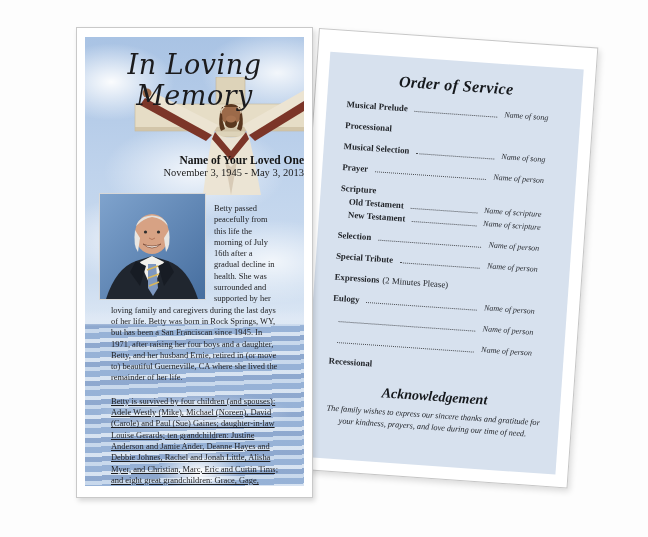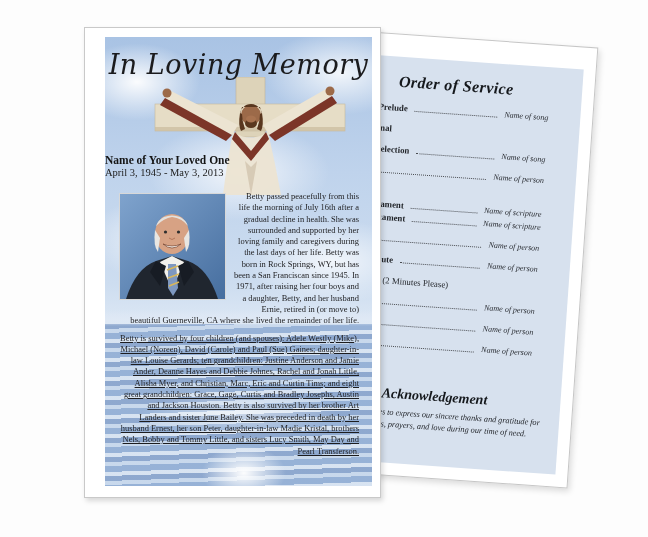--- a/index.html
+++ b/index.html
@@ -24,23 +24,23 @@
   .leader{flex:1 1 auto;border-bottom:1px dotted #4a4d52;margin:0 7px 2px 7px;
     min-width:10px;}
   .val{font-weight:normal;font-style:italic;font-size:8px;color:#2a2d33;
     white-space:nowrap;margin-right:14px;}
   .ack-title{text-align:center;font-weight:bold;font-style:italic;
     font-size:14px;color:#15181c;margin-top:16px;}
   .ack-text{text-align:center;font-style:italic;font-size:8.2px;
     line-height:12px;color:#23262b;margin:5px auto 0;max-width:226px;}
 
   
-  .page-left{position:absolute;left:84px;top:27px;width:297px;height:471px;
+  .page-left{position:absolute;left:76px;top:27px;width:237px;height:471px;
     background:#ffffff;border:1px solid #c9c9c9;box-sizing:border-box;
-    box-shadow:2px 3px 5px rgba(0,0,0,.15);padding:9px 8px 11px 20px;z-index:2;}
+    box-shadow:2px 3px 5px rgba(0,0,0,.15);padding:9px 8px 11px 8px;z-index:2;}
   .art{position:relative;width:100%;height:100%;overflow:hidden;
     background:
       radial-gradient(ellipse 90px 55px at 12% 10%, rgba(255,255,255,.95), rgba(255,255,255,0) 70%),
       radial-gradient(ellipse 110px 60px at 88% 8%, rgba(255,255,255,.85), rgba(255,255,255,0) 70%),
       radial-gradient(ellipse 130px 70px at 50% 30%, rgba(255,255,255,.8), rgba(255,255,255,0) 70%),
       radial-gradient(ellipse 100px 60px at 20% 45%, rgba(255,255,255,.7), rgba(255,255,255,0) 70%),
       radial-gradient(ellipse 120px 60px at 85% 50%, rgba(255,255,255,.75), rgba(255,255,255,0) 70%),
       linear-gradient(180deg,#a9c3e4 0%,#bfd3ec 30%,#cdddf0 55%,#dfe9f5 65%);}
   .water{position:absolute;left:0;right:0;bottom:0;height:162px;
     background:
@@ -49,26 +49,26 @@
       repeating-linear-gradient(178deg,
         rgba(140,166,205,.85) 0 5px, rgba(205,220,238,.9) 5px 9px,
         rgba(150,177,214,.85) 9px 15px, rgba(222,232,244,.9) 15px 19px),
       #9db8da;}
   .water::before{content:"";position:absolute;top:-14px;left:0;right:0;height:16px;
     background:linear-gradient(180deg,rgba(223,233,245,0),#dfe9f5 60%,rgba(223,233,245,0));}
   .lp-title{position:absolute;top:12px;left:0;right:0;text-align:center;
     font-family:"DejaVu Serif", serif;font-style:italic;font-size:27px;
     color:#1b1b1d;letter-spacing:.5px;z-index:4;}
   .jesus{position:absolute;top:40px;left:0;z-index:3;}
-  .name-block{position:absolute;top:117px;left:0;right:0;text-align:left;z-index:5;}
+  .name-block{position:absolute;top:117px;left:0;right:0;text-align:right;z-index:5;}
   .loved-name{font-size:11.5px;font-weight:bold;color:#141414;}
   .loved-dates{font-size:10.5px;color:#222;margin-top:1px;}
   .bio{position:absolute;top:154px;left:14px;right:13px;z-index:5;
     font-size:8.45px;line-height:11.3px;color:#1d1d1f;text-align:left;}
-  .bio p{margin:0;text-align:right;}
+  .bio p{margin:12px;}
   .bio p + p{margin-top:6px;text-decoration:underline;}
   .photo-wrap{float:left;width:107px;height:107px;margin:2px 8px 4px 0;
     background:#fff;border:1px solid #d8d8d8;box-sizing:border-box;}
   .photo-wrap svg{display:block;}
 </style>
 </head>
 <body>
 
 <div class="stage">
 
@@ -176,21 +176,21 @@
         <path d="M128,55 Q122,85 118,118 L176,118 Q170,85 163,55 Q146,66 128,55 Z" fill="#ece4d2" opacity="0.95"></path>
 
         <path d="M130,55 L146,74 L161,55 L164,62 L146,84 L127,62 Z" fill="#7c3528"></path>
         <path d="M140,84 L146,118 L152,84 L146,90 Z" fill="#c9b9a2" opacity="0.6"></path>
       </svg>
 
       <div class="lp-title">In Loving Memory</div>
 
       <div class="name-block">
         <div class="loved-name">Name of Your Loved One</div>
-        <div class="loved-dates">April 3, 1945 - May 3, 2013</div>
+        <div class="loved-dates">November 3, 1945 - May 3, 2013</div>
       </div>
 
       <div class="water"></div>
 
       <div class="bio">
         <div class="photo-wrap">
           <svg width="105" height="105" viewBox="0 0 105 105">
             <defs>
               <linearGradient id="pbg" x1="0" y1="0" x2="1" y2="1">
                 <stop offset="0" stop-color="#7fa3cd"></stop>

